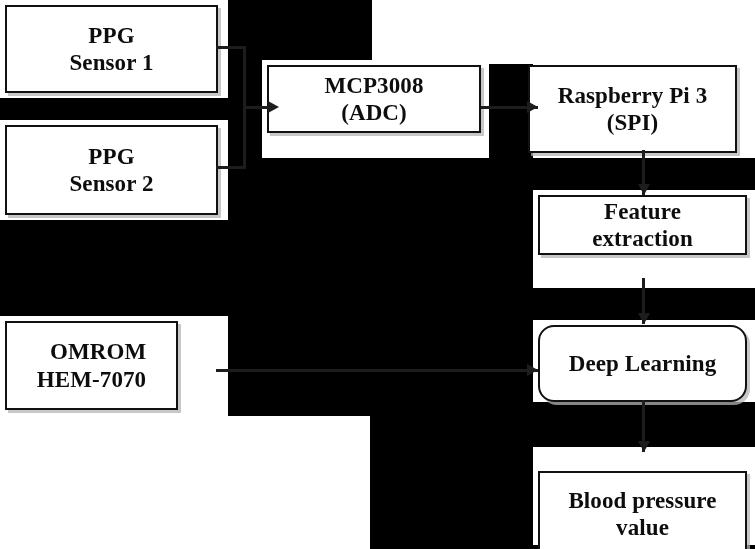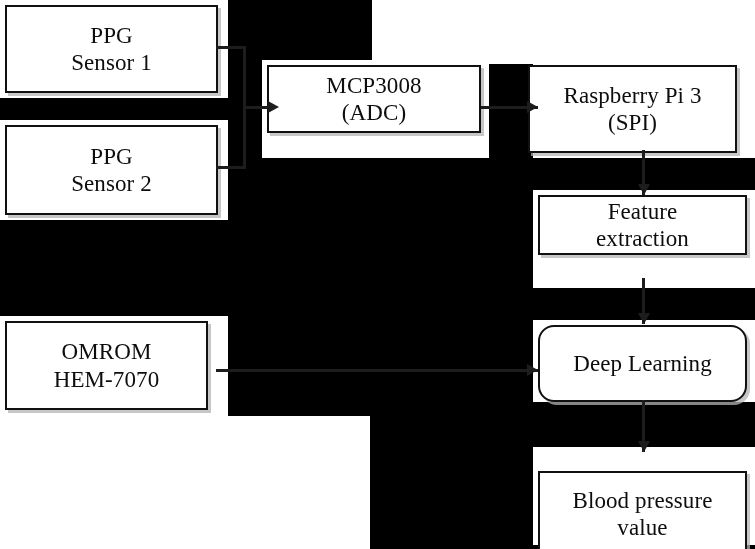--- a/index.html
+++ b/index.html
@@ -24,21 +24,21 @@
   .node {
     position: absolute;
     background: #ffffff;
     border: 2.5px solid #111111;
     box-sizing: border-box;
     display: flex;
     align-items: center;
     justify-content: center;
     text-align: center;
     color: #0d0d0d;
-    font-weight: normal;
+    font-weight: bold;
     font-size: 23px;
     line-height: 1.18;
     letter-spacing: 0.1px;
     box-shadow: 3px 3px 0 rgba(180,180,180,0.75);
     padding: 10px 4px;
     z-index: 4;
   }
   .node .label {
     display: block;
     white-space: pre-line;
@@ -150,18 +150,18 @@
 
   <div class="node" style="left:538px; top:325px; width:209px; height:77px;border-radius:16px;">
     <span class="label">Deep Learning</span>
   </div>
 
   <div class="node" style="left:538px; top:452px; width:209px; height:86px;margin-top:19px;">
     <span class="label">Blood pressure
 value</span>
   </div>
 
-  <div class="node" style="left:5px; top:321px; width:203px; height:89px;">
+  <div class="node" style="left:5px; top:321px; width:173px; height:89px;text-align:right;">
     <span class="label">OMROM
 HEM-7070</span>
   </div>
 
 </div>
 
 </body></html>

